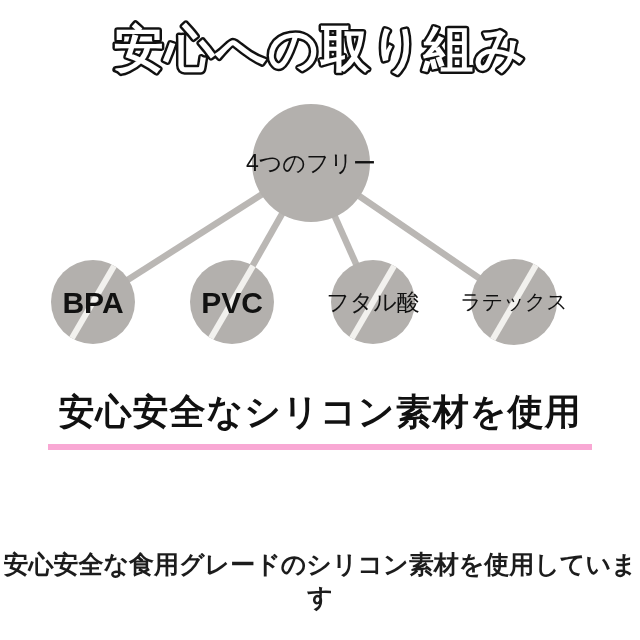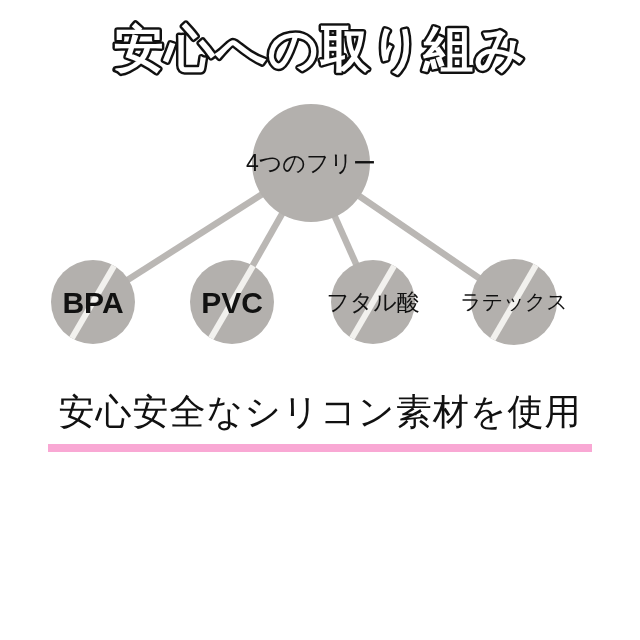--- a/index.html
+++ b/index.html
@@ -56,25 +56,25 @@
   .heading-wrap {
     position: absolute;
     top: 388px;
     left: 0;
     width: 640px;
     text-align: center;
   }
   .heading {
     display: inline-block;
     font-size: 36px;
-    font-weight: 400;
+    font-weight: 700;
     color: #111111;
     letter-spacing: 1px;
     padding: 0 10px 7px 10px;
-    border-bottom: 8px solid #f9a8d4;
+    border-bottom: 6px solid #f9a8d4;
   }
   
   .body-line {
     position: absolute;
     left: 0;
     width: 640px;
     margin: 0;
     text-align: center;
     font-size: 25px;
     font-weight: 600;
@@ -143,14 +143,15 @@
       <circle cx="514" cy="202" r="43" fill="#b3b0ad"></circle>
       <line class="slash" x1="486" y1="251" x2="543" y2="153" clip-path="url(#clip-node-3)" stroke="#f2f1ee"></line>
       <text class="jp-label jp-label-small" x="514" y="209">ラテックス</text>
     </g>
   </svg>
 
   <div class="heading-wrap">
     <span class="heading">安心安全なシリコン素材を使用</span>
   </div>
 
+  <p class="body-line body-line-2">安心安全な食用グレードのシリコン素材を使用しています</p>
 
 </div>
 
 </body></html>

